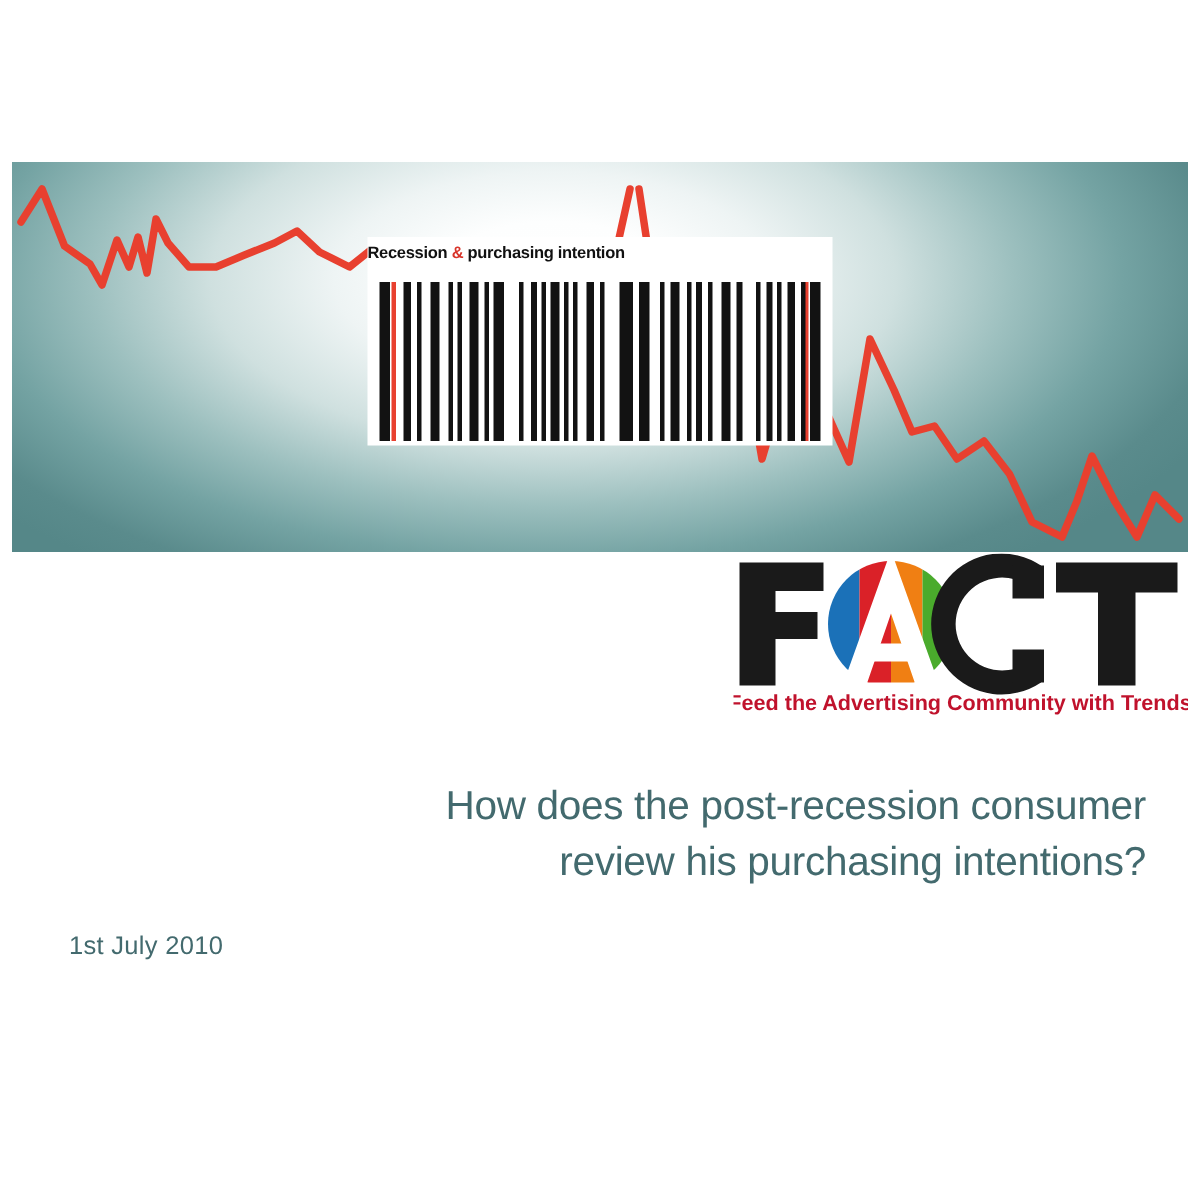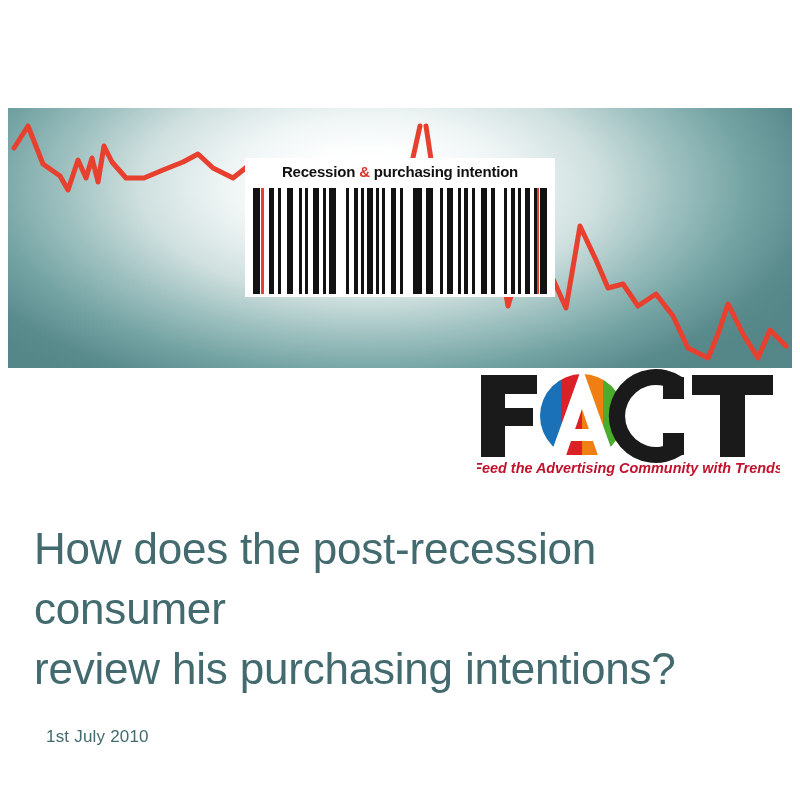--- a/index.html
+++ b/index.html
@@ -39,24 +39,23 @@
     width: 310px;
     height: 139px;
     background: #ffffff;
     box-sizing: border-box;
     z-index: 4;
   }
   #barcode-title {
     position: absolute;
     left: 0; right: 0;
     top: 5px;
-    text-align: center;
     font-family: "Liberation Sans", sans-serif;
     font-weight: bold;
-    font-size: 15px;
+    font-size: 11px;
     letter-spacing: -0.2px;
     color: #111111;
     white-space: nowrap;
   }
   #barcode-title .amp { color: #d8342a; }
   #barcode-bars {
     position: absolute;
     left: 8px;
     right: 8px;
     top: 30px;
@@ -82,44 +81,44 @@
     top: 0; bottom: 0;
     width: 3px;
     background: #e8402f;
   }
   .guard-red.left  { left: 8px; }
   .guard-red.right { right: 8px; }
 
   
   #fact-logo {
     position: absolute;
-    left: 477px;
+    left: 489px;
     top: 369px;
     width: 303px;
     height: 110px;
     z-index: 6;
-    font-style: italic;
   }
   #fact-logo svg { display: block; width: 100%; height: 100%; }
 
   
   #title-block {
     position: absolute;
     left: 34px;
     top: 519px;
     width: 730px;
   }
   #deck-title {
     margin: 0;
     font-family: "Liberation Sans", sans-serif;
     font-weight: normal;
-    font-size: 44px;
+    font-size: 27px;
     line-height: 1.36;
     color: #436a6e;
     letter-spacing: -0.2px;
+    text-align: right;
   }
   #deck-date {
     margin: 12px;
     padding-top: 17px;
     font-family: "Liberation Sans", sans-serif;
     font-weight: normal;
     font-size: 17px;
     color: #436a6e;
     letter-spacing: 0.2px;
   }

